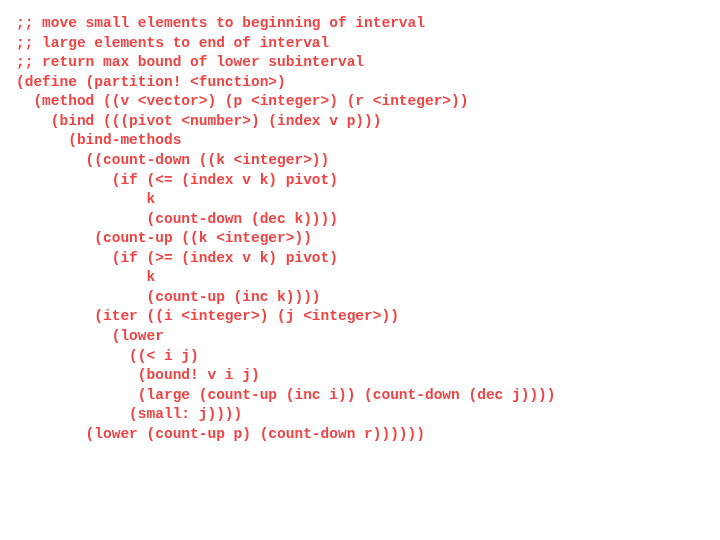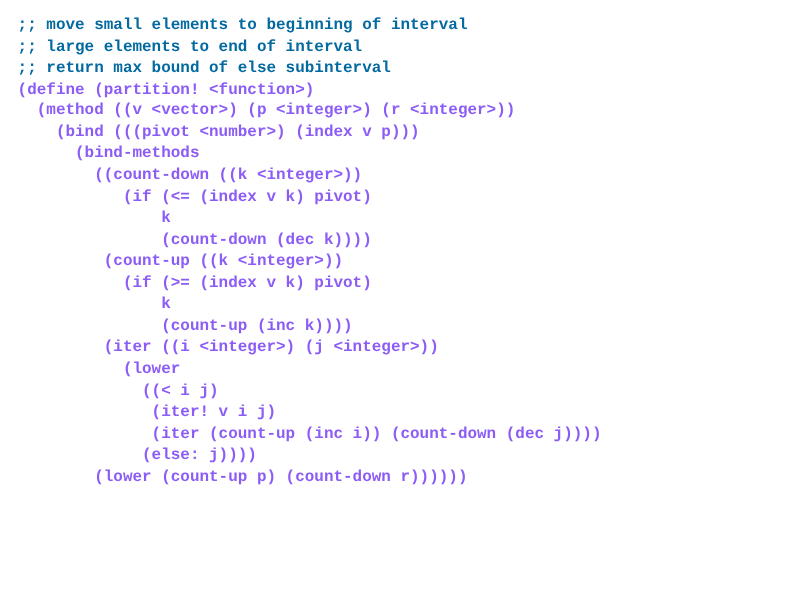--- a/index.html
+++ b/index.html
@@ -12,43 +12,43 @@
     font-size: 14.5px;
     font-weight: bold;
     line-height: 1.35;
     color: #000000;
   }
   .page {
     padding: 14px 16px;
     white-space: pre;
   }
   .comment {
-    color: #0369a1; 
+    color: #ef4444; 
   }
   .code {
-    color: #8b5cf6;
+    color: #ef4444;
   }
 </style>
 </head>
 <body>
 
 <div class="page"><span class="comment">;; move small elements to beginning of interval</span>
 <span class="comment">;; large elements to end of interval</span>
-<span class="comment">;; return max bound of else subinterval</span>
+<span class="comment">;; return max bound of lower subinterval</span>
 <span class="code">(define (partition! &lt;function&gt;)</span>
 <span class="code">  (method ((v &lt;vector&gt;) (p &lt;integer&gt;) (r &lt;integer&gt;))</span>
 <span class="code">    (bind (((pivot &lt;number&gt;) (index v p)))</span>
 <span class="code">      (bind-methods</span>
 <span class="code">        ((count-down ((k &lt;integer&gt;))</span>
 <span class="code">           (if (&lt;= (index v k) pivot)</span>
 <span class="code">               k</span>
 <span class="code">               (count-down (dec k))))</span>
 <span class="code">         (count-up ((k &lt;integer&gt;))</span>
 <span class="code">           (if (&gt;= (index v k) pivot)</span>
 <span class="code">               k</span>
 <span class="code">               (count-up (inc k))))</span>
 <span class="code">         (iter ((i &lt;integer&gt;) (j &lt;integer&gt;))</span>
 <span class="code">           (lower</span>
 <span class="code">             ((&lt; i j)</span>
-<span class="code">              (iter! v i j)</span>
-<span class="code">              (iter (count-up (inc i)) (count-down (dec j))))</span>
-<span class="code">             (else: j))))</span>
+<span class="code">              (bound! v i j)</span>
+<span class="code">              (large (count-up (inc i)) (count-down (dec j))))</span>
+<span class="code">             (small: j))))</span>
 <span class="code">        (lower (count-up p) (count-down r))))))</span></div>
 
 </body></html>

